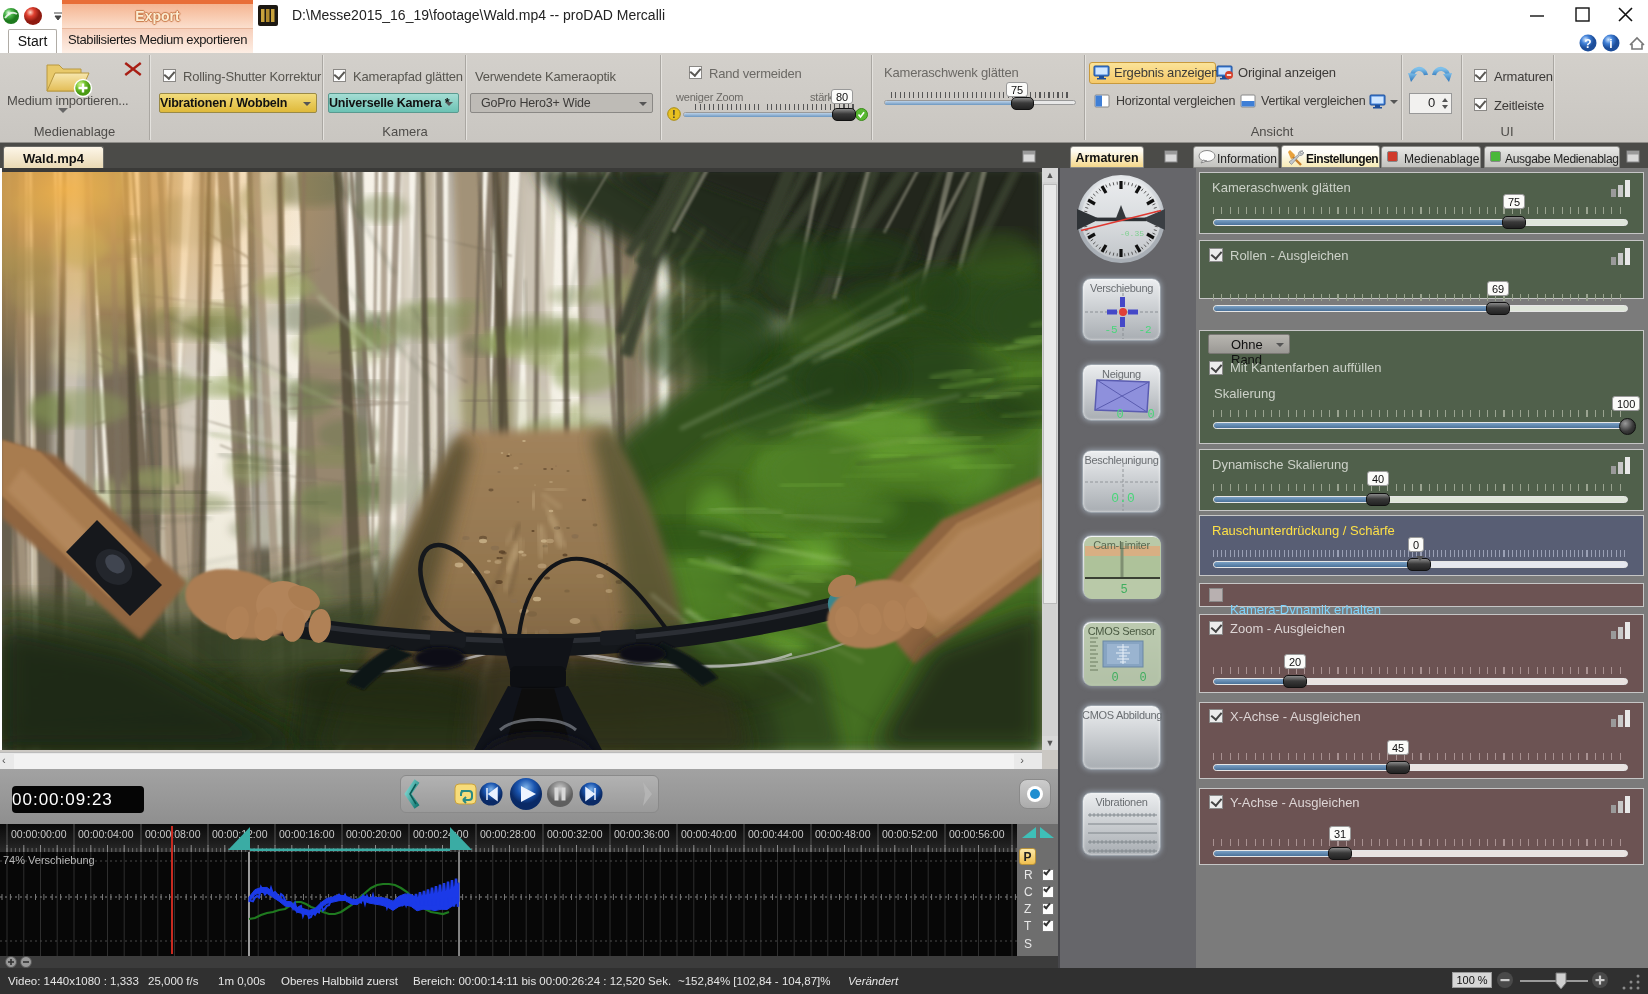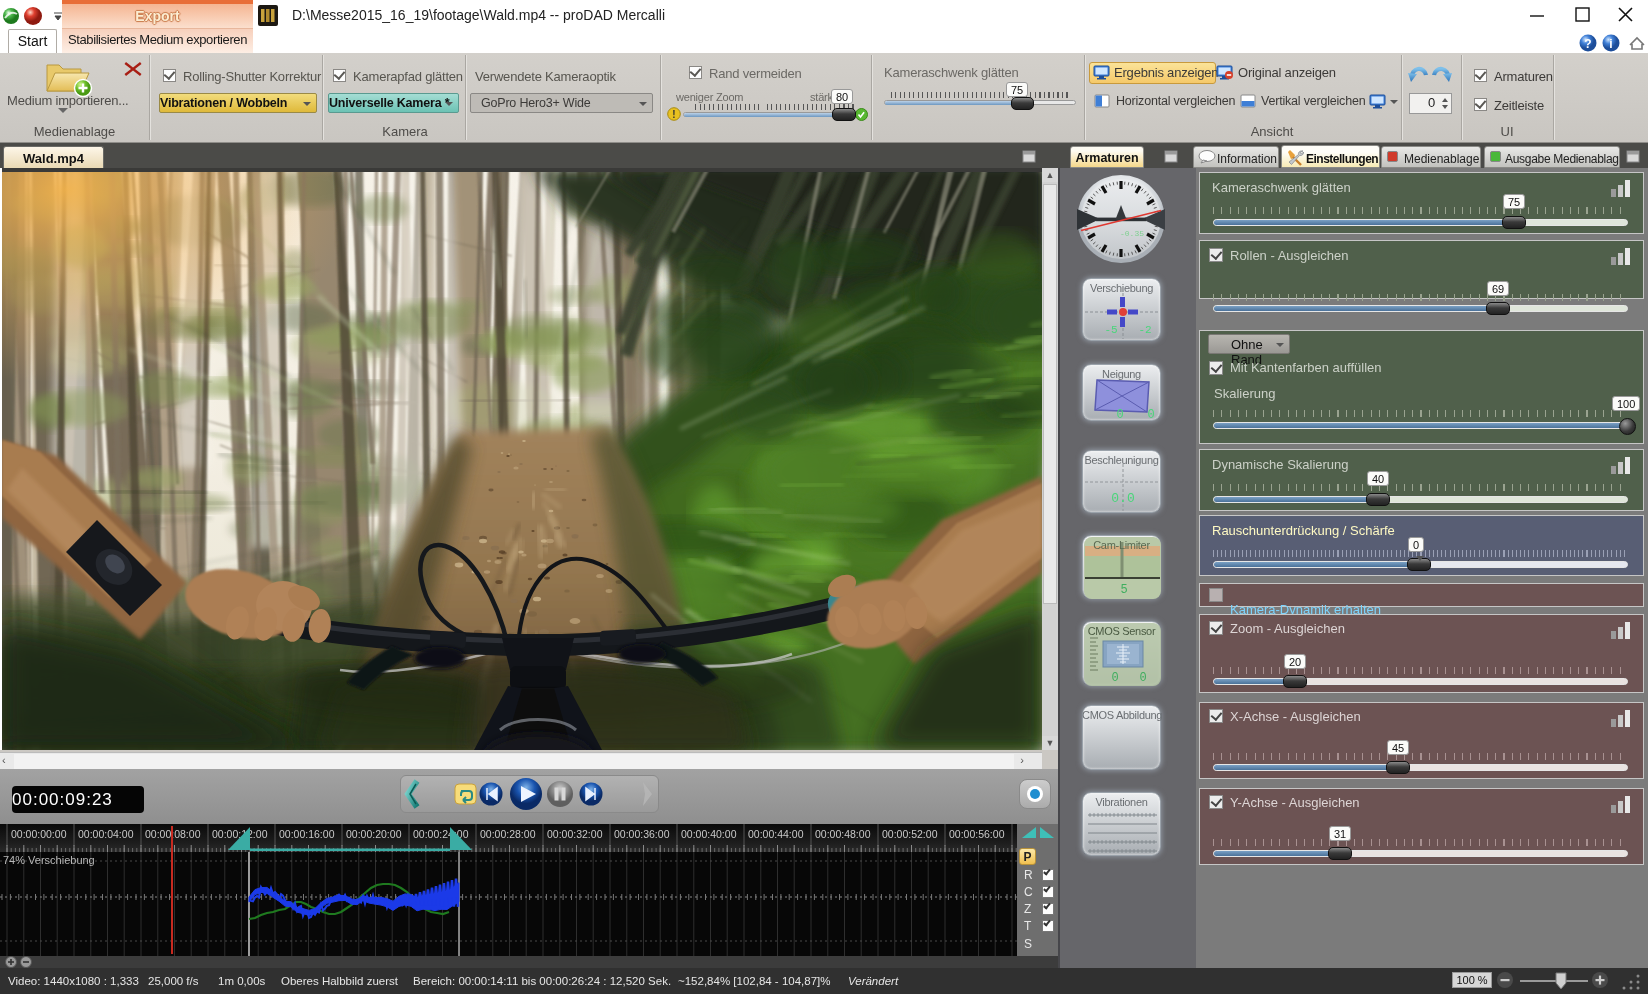--- a/index.html
+++ b/index.html
@@ -1322,21 +1322,21 @@
         <i style="left:14px;height:17px;background:#e8e8e8"></i>
       </div>
 <div class="ticks " style="top:34px"></div>
       <div class="track" style="top:46px">
         <div class="fill" style="width:166px"></div>
       </div>
       <div class="thumb" style="left:166px;top:43px"></div>
       <div class="tip" style="left:167px;top:21px;min-width:14px">40</div>
 </div>
 <div class="sect blue" style="top:347px;height:61px">
-<div class="stitle" style="color:#fef9c3">Rauschunterdrückung / Schärfe</div>
+<div class="stitle" style="color:#fde047">Rauschunterdrückung / Schärfe</div>
 <div class="ticks " style="top:34px"></div>
       <div class="track" style="top:45px">
         <div class="fill" style="width:207px"></div>
       </div>
       <div class="thumb" style="left:207px;top:42px"></div>
       <div class="tip" style="left:208px;top:21px;min-width:14px">0</div>
 <div class="abs" style="left:216px;top:40px;width:0;height:0;border-left:4px solid transparent;border-right:4px solid transparent;border-top:5px solid #555"></div>
 </div>
 <div class="sect mauve" style="top:415px;height:24px">
 <div class="schk" style="top:4px;background:#b8b0b0"></div>

